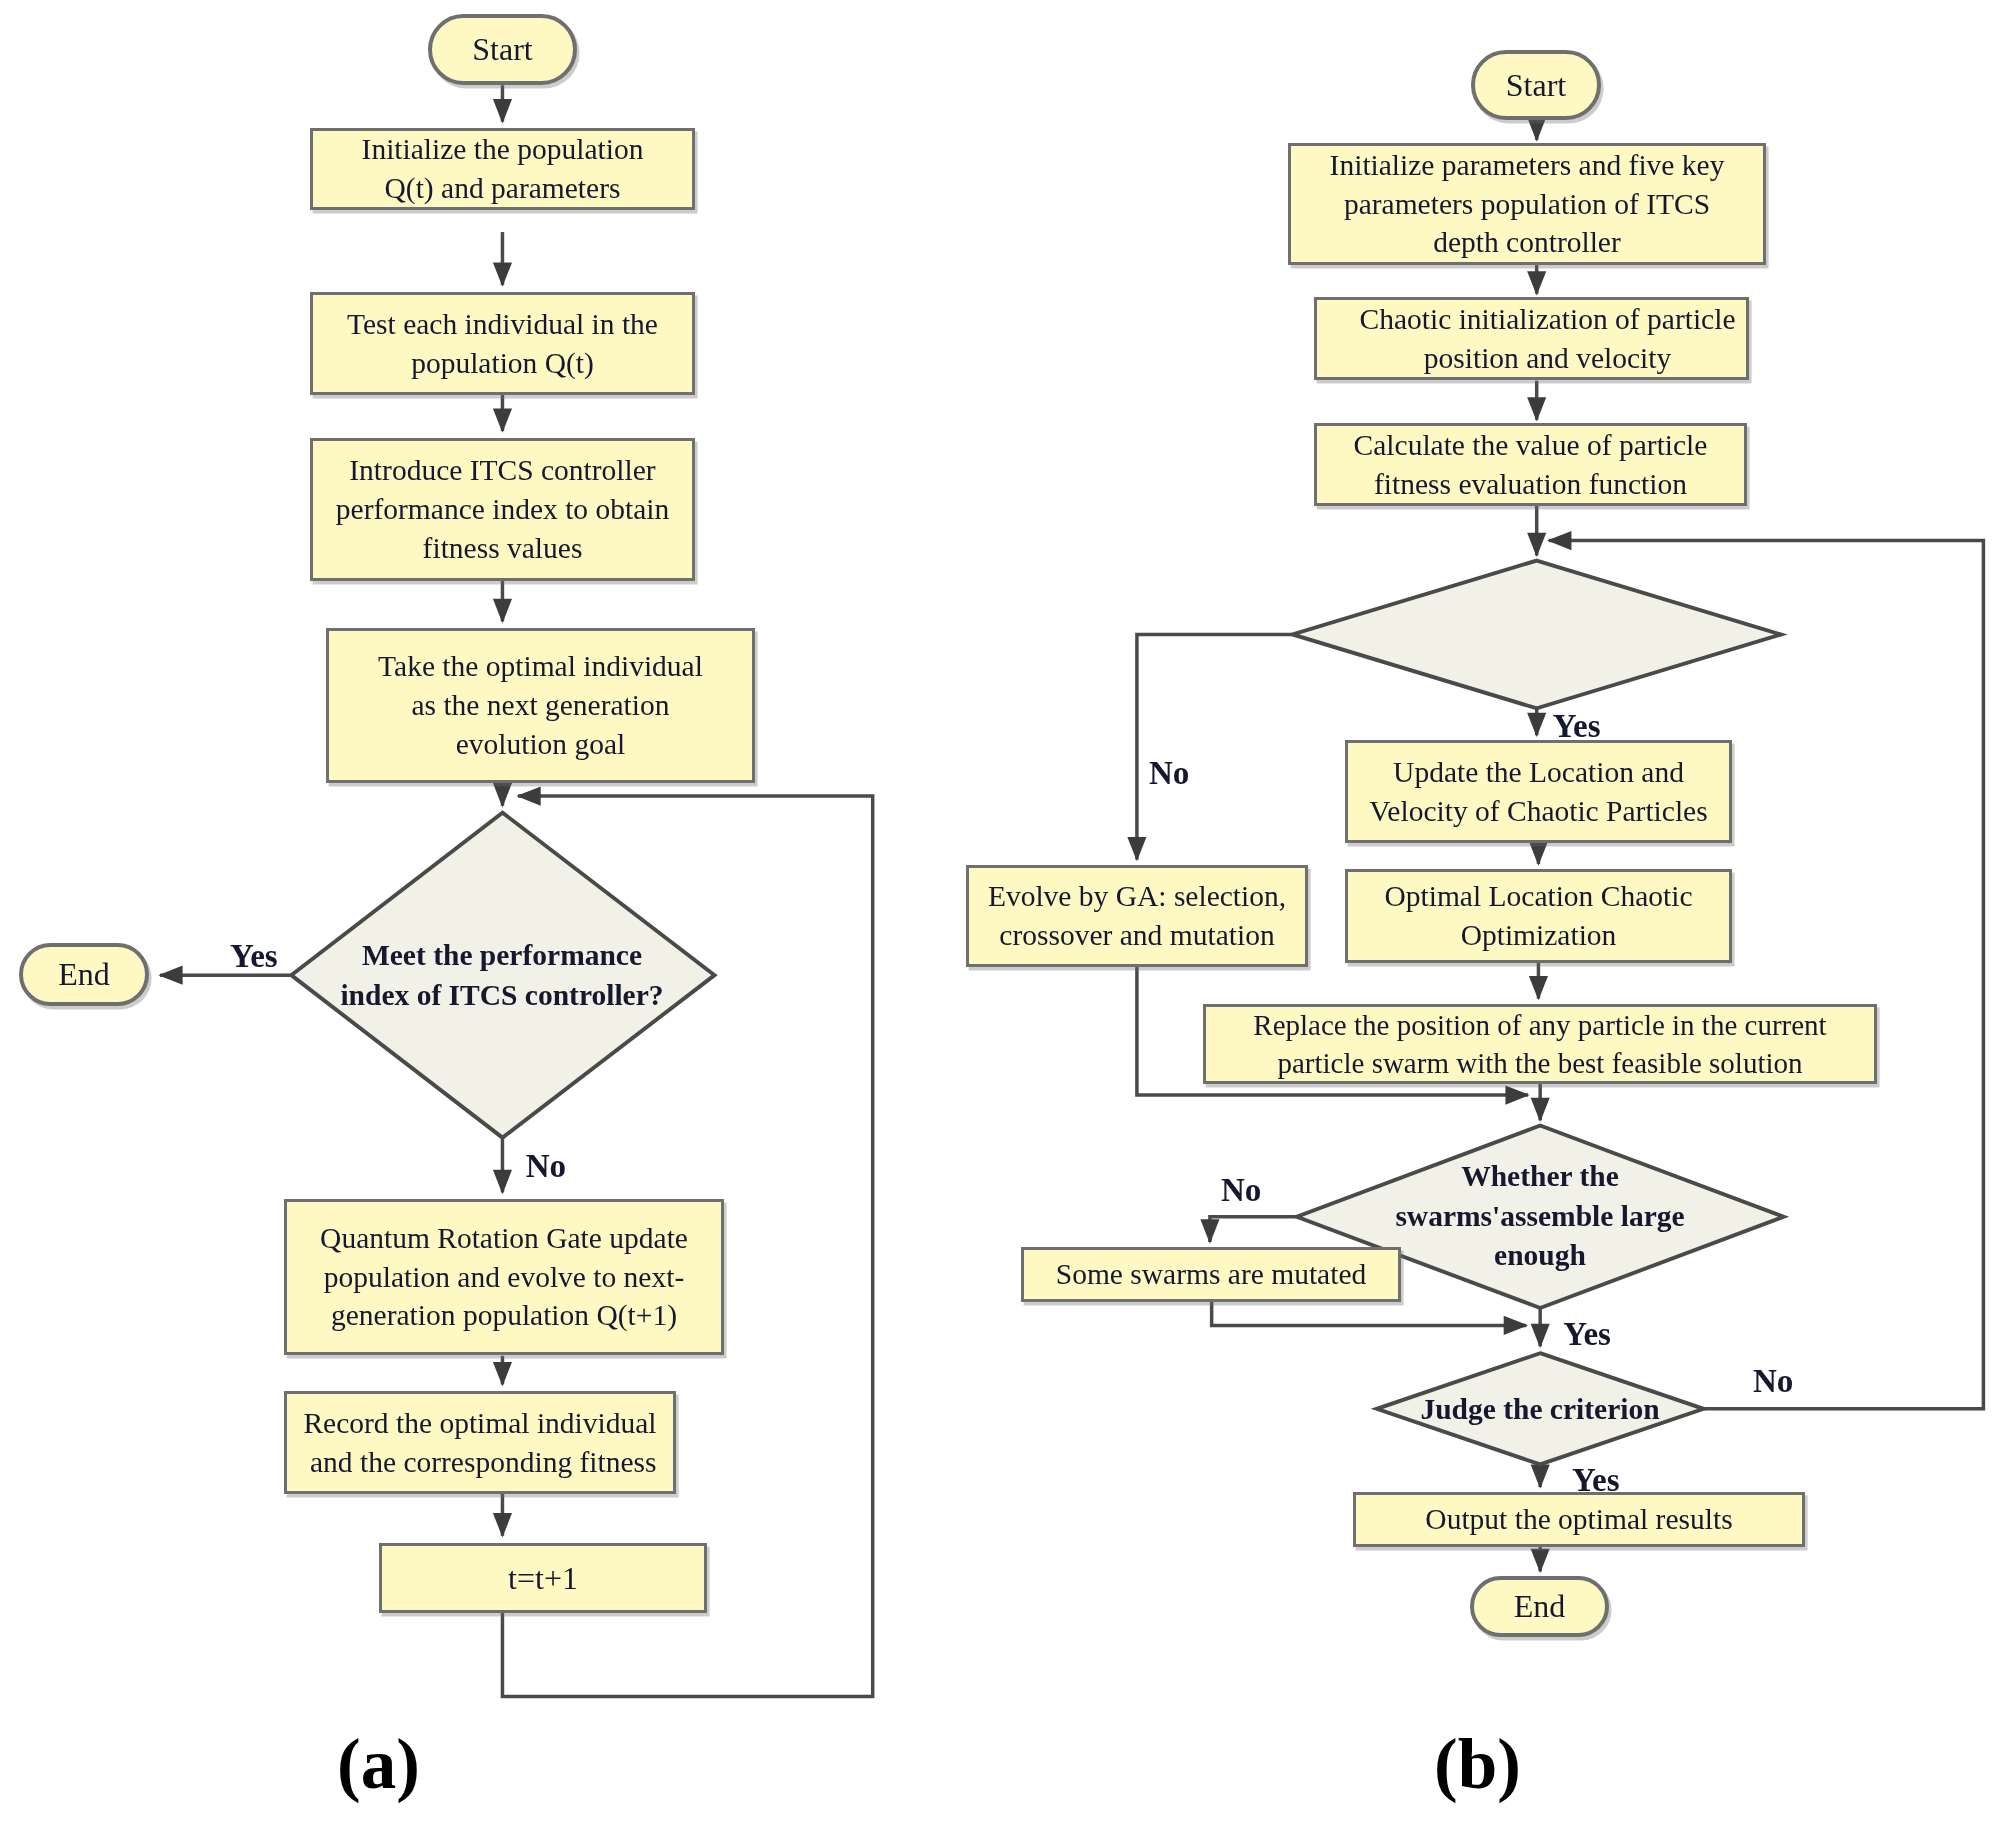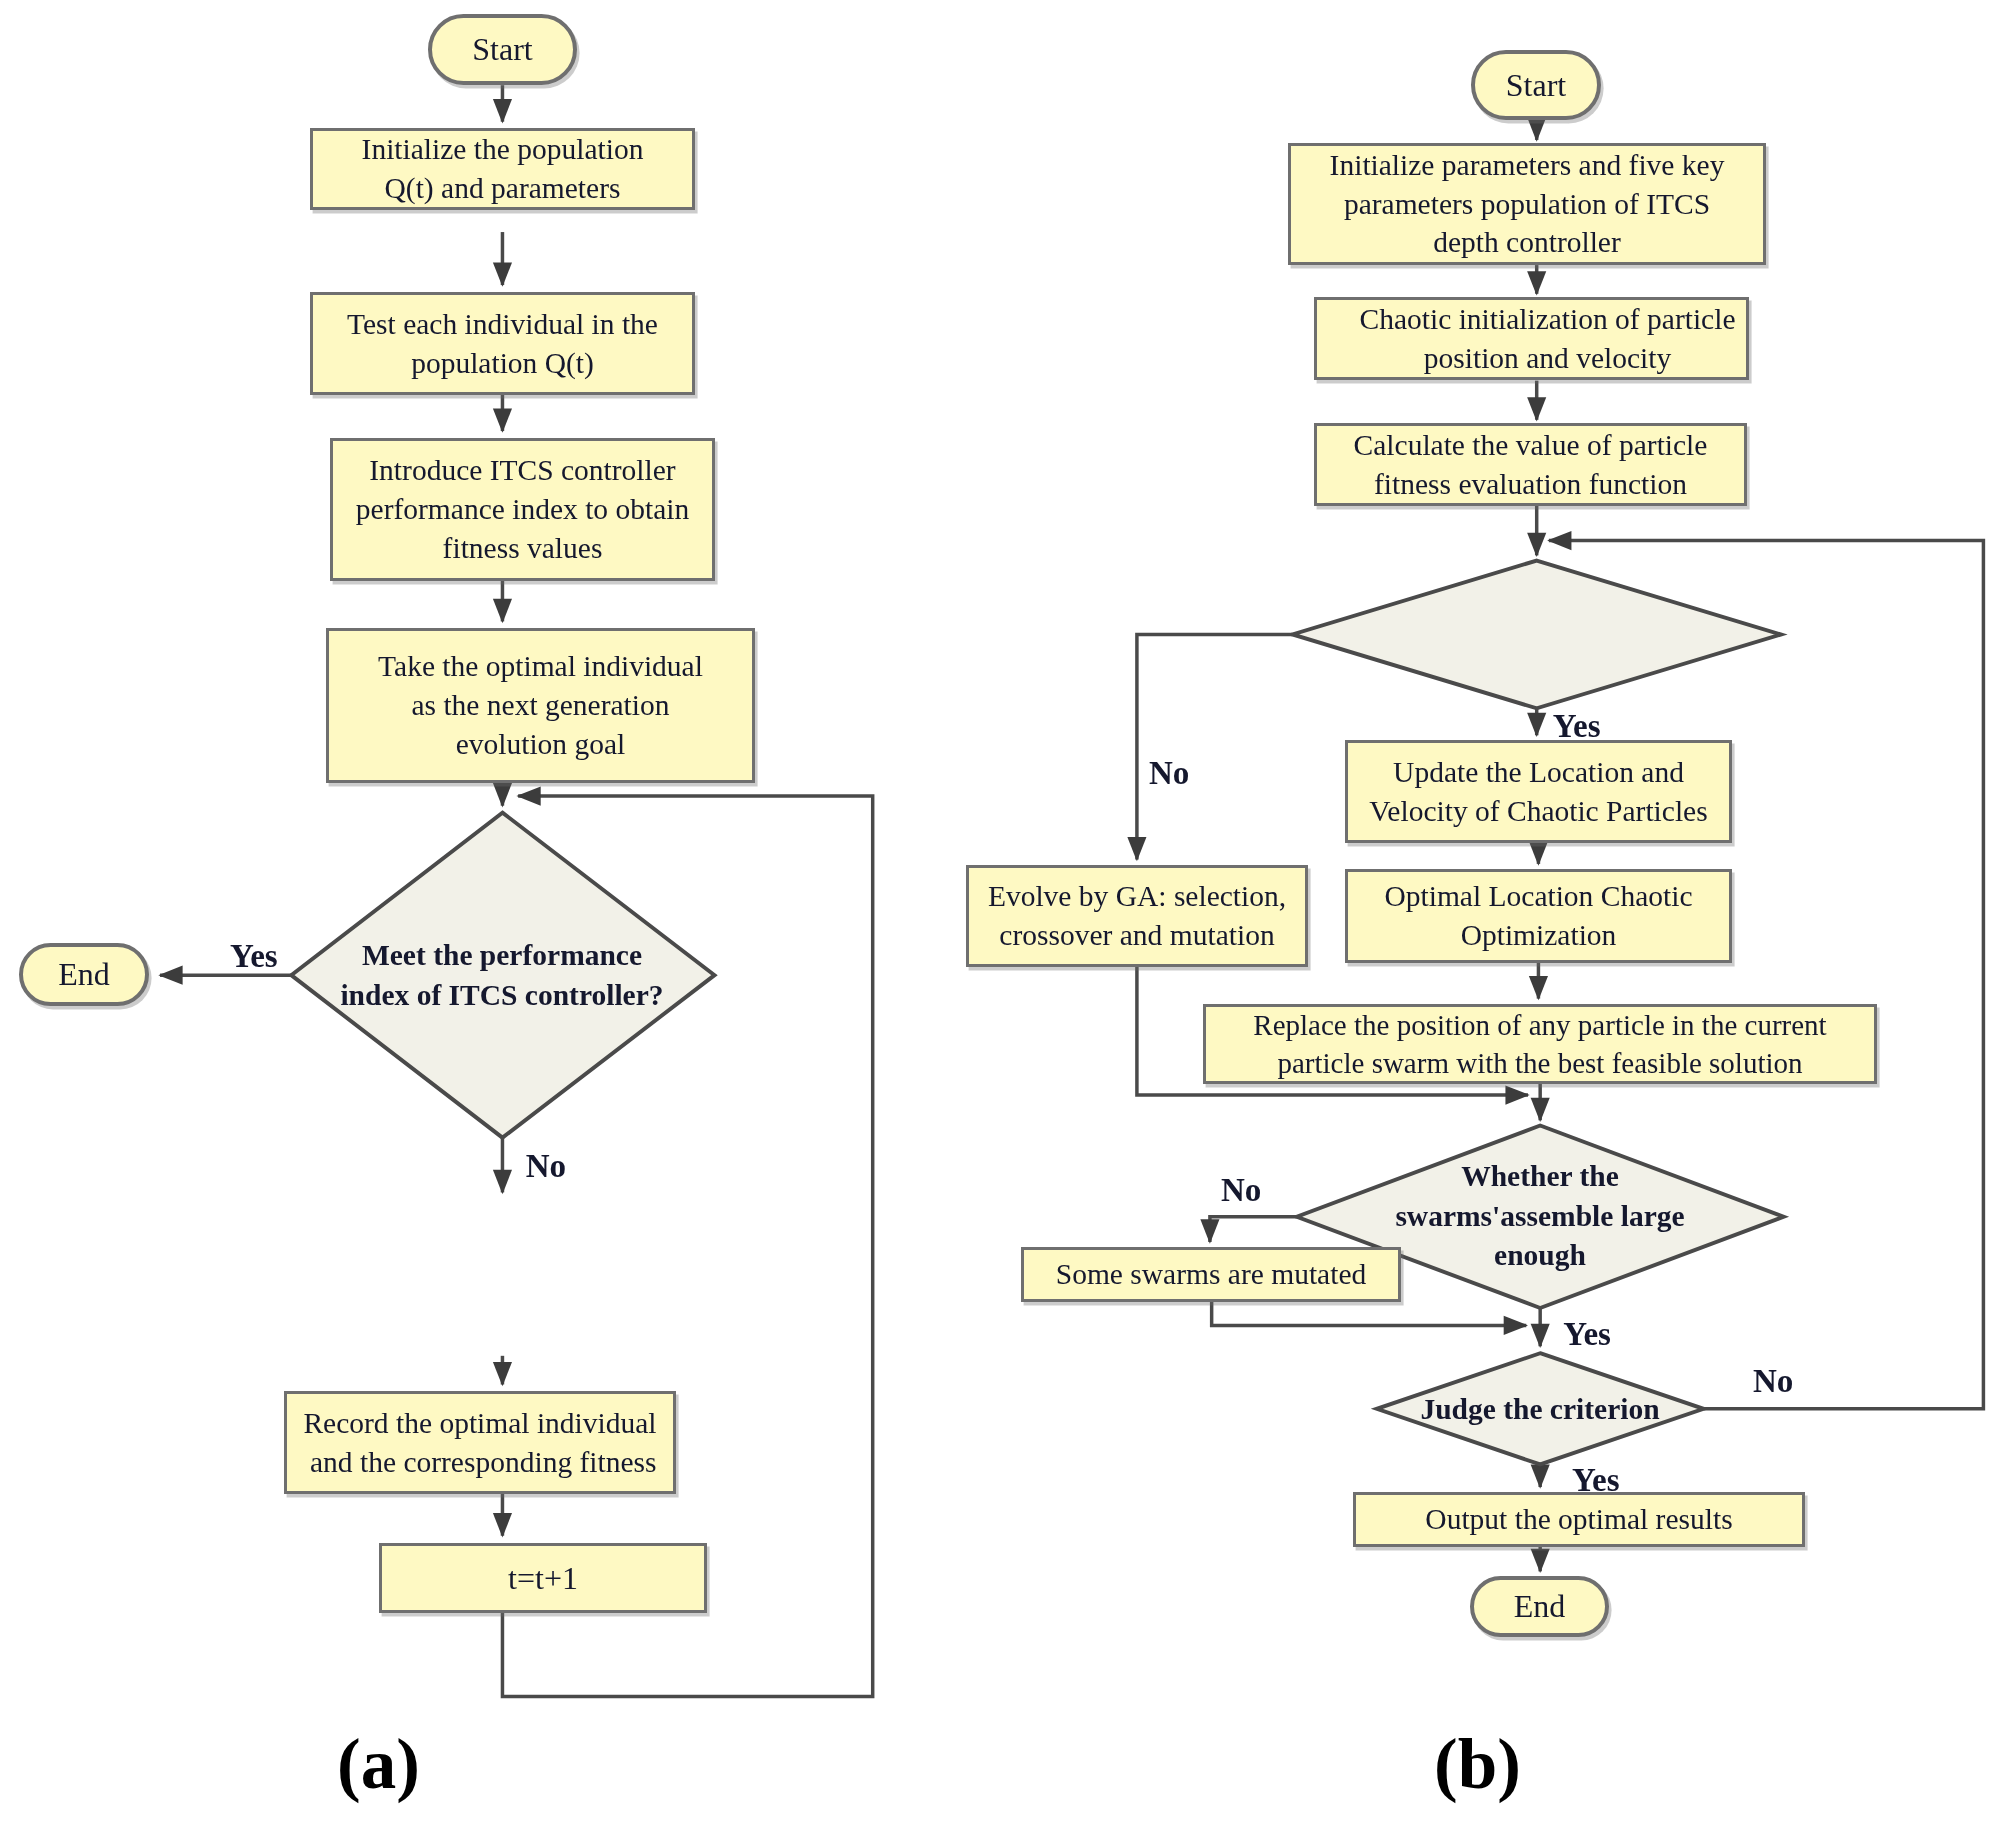--- a/index.html
+++ b/index.html
@@ -74,29 +74,32 @@
     <text class="blabel" x="1428" y="1382" text-anchor="middle">No</text>
     <text class="blabel" x="1836" y="1716" text-anchor="middle">Yes</text>
     <text class="blabel" x="2040" y="1602" text-anchor="middle">No</text>
   </svg>
 
   <div class="node terminal" style="left:428px;top:14px;width:149px;height:71px;">Start</div>
   <div class="node" style="left:310px;top:128px;width:385px;height:82px;">Initialize the population
 Q(t) and parameters</div>
   <div class="node" style="left:310px;top:292px;width:385px;height:103px;">Test each individual in the
 population Q(t)</div>
-  <div class="node" style="left:310px;top:438px;width:385px;height:143px;margin-left:20px;">Introduce ITCS controller
+  <div class="node" style="left:310px;top:438px;width:385px;height:143px;">Introduce ITCS controller
 performance index to obtain
 fitness values</div>
   <div class="node" style="left:326px;top:628px;width:429px;height:155px;text-align:center;">Take the optimal individual
 as the next generation
 evolution goal</div>
   <div class="dtext" style="left:315px;top:919px;width:374px;height:113px;">Meet the performance
 index of ITCS controller?</div>
   <div class="node terminal" style="left:19px;top:943px;width:130px;height:63px;">End</div>
+  <div class="node" style="left:284px;top:1199px;width:440px;height:156px;">Quantum Rotation Gate update
+population and evolve to next-
+generation population Q(t+1)</div>
   <div class="node" style="left:284px;top:1391px;width:392px;height:103px;text-align:right;">Record the optimal individual
 and the corresponding fitness</div>
   <div class="node" style="left:339px;top:1543px;width:328px;height:70px;font-size:32px;margin-left:40px;">t=t+1</div>
   <div class="caption" style="left:248px;top:1716px;width:261px;height:96px;">(a)</div>
 
   <div class="node terminal" style="left:1471px;top:50px;width:130px;height:70px;">Start</div>
   <div class="node" style="left:1288px;top:143px;width:478px;height:122px;">Initialize parameters and five key
 parameters population of ITCS
 depth controller</div>
   <div class="node" style="left:1314px;top:297px;width:435px;height:83px;padding-left:32px;">Chaotic initialization of particle

